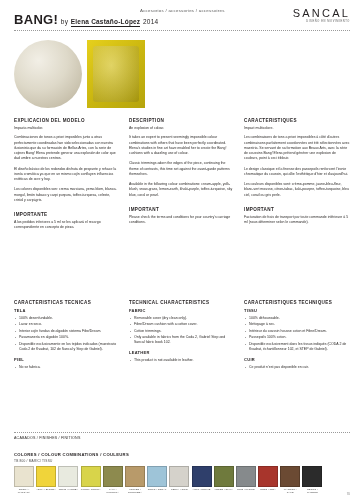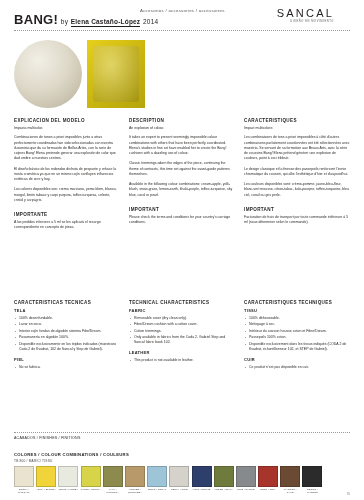--- a/index.html
+++ b/index.html
@@ -55,21 +55,21 @@
   .header-center {
     position: absolute;
     left: 140px;
     top: 8px;
     font-size: 4.4px;
     color: #5b5b5b;
     letter-spacing: 0.25px;
   }
   .logo {
     position: absolute;
-    right: 30px;
+    right: 14px;
     top: 7px;
     text-align: right;
   }
   .logo-text {
     font-size: 11px;
     letter-spacing: 2.2px;
     font-weight: normal;
     color: #231f20;
   }
   .logo-sub {

